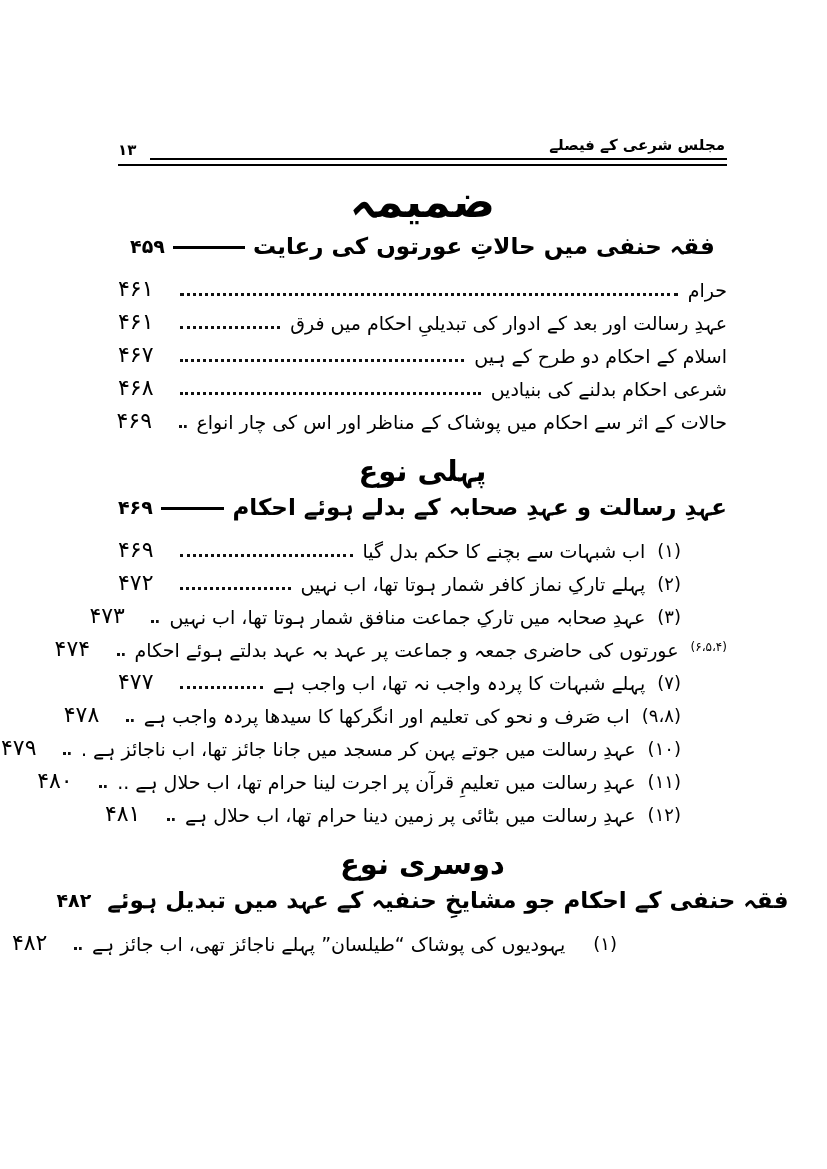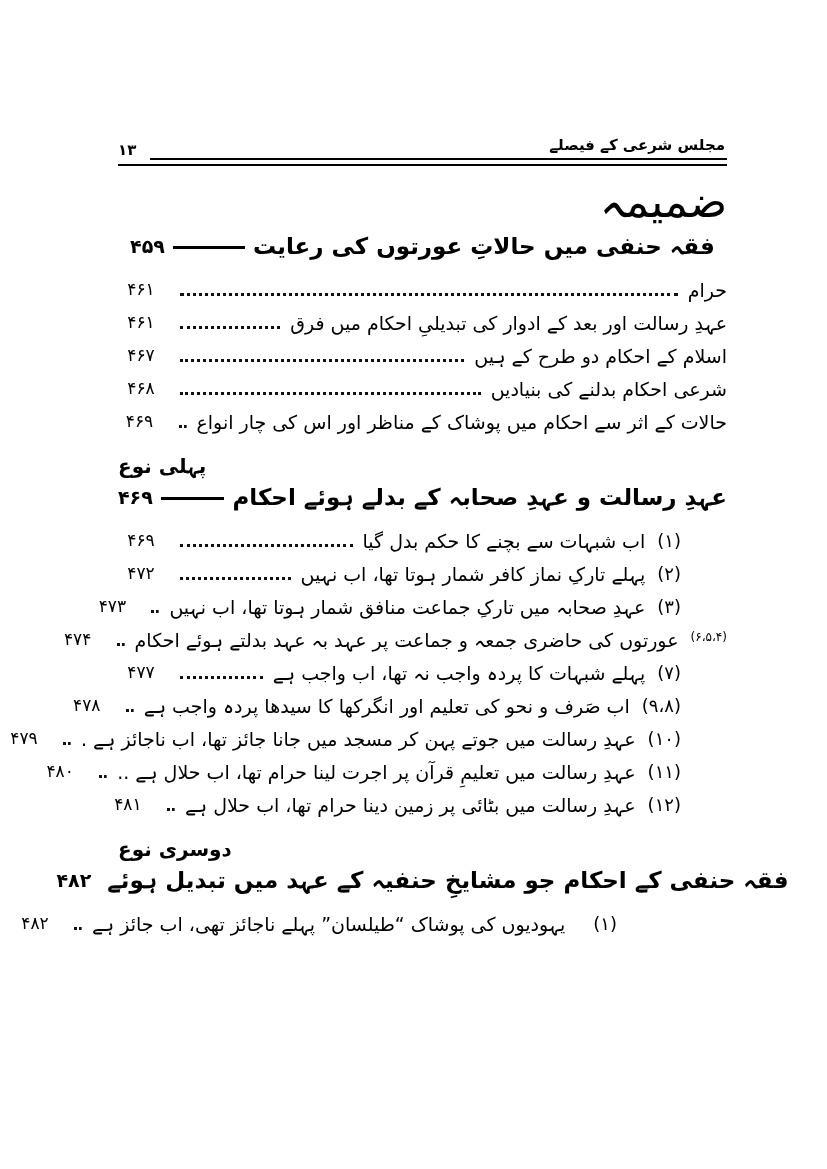--- a/index.html
+++ b/index.html
@@ -18,25 +18,25 @@
     padding:0 2px 4px 6px;white-space:nowrap;
   }
   .header-rule{flex:1;border-bottom:2px solid #000;height:1px;}
   .header-page-num{
     font-size:15px;font-weight:bold;margin-right:14px;padding-bottom:1px;
     white-space:nowrap;
   }
   .full-rule{border-top:2px solid #000;margin-top:4px;}
   
   .main-title{
-    text-align:right;font-size:44px;font-weight:400;margin:10px 0 2px 0;
+    text-align:center;font-size:44px;font-weight:700;margin:10px 0 2px 0;
     letter-spacing:1px;
   }
   .type-heading{
-    text-align:left;font-size:20px;font-weight:bold;margin:20px 0 4px 0;
+    text-align:center;font-size:29px;font-weight:bold;margin:20px 0 4px 0;
   }
   .section-title{
     display:flex;direction:rtl;justify-content:center;align-items:center;
     font-size:23px;font-weight:bold;margin:6px 0 10px 0;gap:4px;
   }
   .section-title .stext{white-space:nowrap;}
   .dash{display:inline-block;border-bottom:3px solid #000;height:2px;margin:0 4px;}
   .dash-a{width:72px;}
   .dash-b{width:88px;}
   .dash-c{width:20px;}
@@ -44,21 +44,21 @@
   
   .toc{margin-top:6px;}
   .toc-row{
     display:flex;direction:rtl;align-items:flex-end;height:33px;
     font-size:19px;line-height:24px;
   }
   .entry-label{white-space:nowrap;margin-left:12px;font-size:18px;}
   .entry-label.small{font-size:12px;padding-bottom:3px;}
   .entry-text{white-space:nowrap;}
   .dots{flex:1;border-bottom:3px dotted #111;margin:0 10px 6px 16px;min-width:8px;}
-  .entry-page{min-width:46px;text-align:center;font-size:17px;padding-bottom:1px;white-space:nowrap;}
+  .entry-page{min-width:46px;text-align:left;font-size:22px;padding-bottom:1px;white-space:nowrap;}
   .indent1{padding-right:46px;}
   .indent2{padding-right:110px;}
   .indent2 .entry-label{margin-left:28px;}
 </style>
 </head>
 <body>
 
 <div class="page">
 
   <div>

